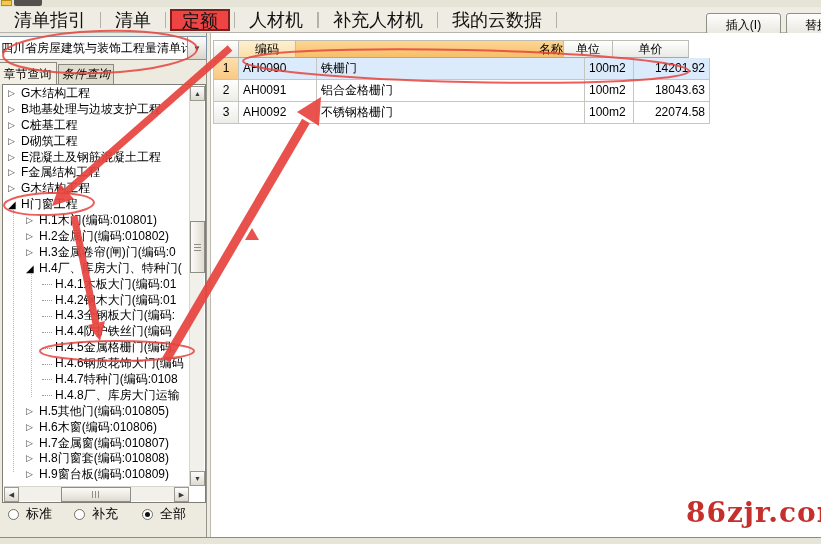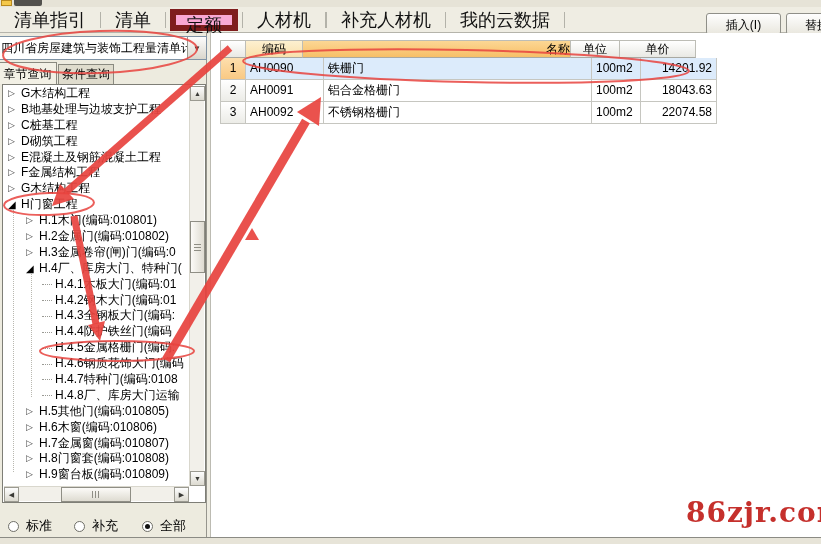--- a/index.html
+++ b/index.html
@@ -7,38 +7,38 @@
   .window{position:relative;width:821px;height:544px;background:#eeece1;overflow:hidden;}
 
   
   .topstrip{position:absolute;left:0;top:0;width:821px;height:7px;background:#e6e3d7;}
   .topicon{position:absolute;left:1px;top:0;width:11px;height:6px;background:#f4c84a;border:1px solid #b98a1e;}
   .topfrag{position:absolute;left:14px;top:0;width:28px;height:6px;background:#53524e;border-radius:0 0 2px 2px;}
 
   
   .tabbar{position:absolute;left:0;top:7px;width:821px;height:26px;background:#efede3;border-bottom:1px solid #b5b4ab;display:flex;align-items:center;}
   .ttab{padding:0 14px;font-size:18px;color:#111;height:24px;line-height:24px;white-space:nowrap;cursor:default;}
-  .ttab.active{border:6px solid #7f1d1d;background:#f9a8d4;height:22px;line-height:20px;margin:0 4px;padding:0 10px;}
+  .ttab.active{border:2px solid #7f1d1d;background:#ef4444;height:22px;line-height:20px;margin:0 4px;padding:0 10px;}
   .tsep{width:1px;height:16px;background:#b3b2a9;display:inline-block;}
 
   
   .btn{position:absolute;top:13px;height:22px;font-size:12px;color:#000;text-align:center;line-height:20px;
        background:linear-gradient(#fefefe,#e9e7de);border:1px solid #8f8f88;border-radius:3px;}
   .btn-insert{left:706px;width:75px;}
   .btn-replace{left:786px;width:62px;}
 
   
   .lpanel{position:absolute;left:0;top:33px;width:207px;height:504px;background:#edebdf;border-right:1px solid #96958d;}
   .combo{position:absolute;left:-2px;top:3px;width:209px;height:24px;background:#fff;border:1px solid #7f93a5;display:flex;align-items:center;}
   .combo .cval{flex:1;font-size:12px;padding-left:2px;white-space:nowrap;overflow:hidden;}
   .combo .cbtn{width:19px;height:22px;background:linear-gradient(#fdfdfd,#d9d6cc);border-left:1px solid #9a998f;
                font-size:8px;display:flex;align-items:center;justify-content:center;color:#222;}
   .ltab{position:absolute;font-size:12px;text-align:center;border:1px solid #8a8a80;border-bottom:none;}
   .ltab-chapter{left:-2px;top:29px;width:59px;height:22px;line-height:22px;background:#f2f0e5;z-index:2;}
-  .ltab-condition{left:58px;top:31px;width:56px;height:20px;line-height:19px;background:#dfdccd;}
+  .ltab-condition{left:58px;top:31px;width:56px;height:20px;line-height:19px;background:#dfdccd;font-style:italic;}
 
   .treebox{position:absolute;left:2px;top:51px;width:204px;height:419px;background:#fff;border:1px solid #7e7e76;}
   .treecontent{position:absolute;left:1px;top:1px;right:16px;bottom:16px;overflow:hidden;}
   .trow{position:relative;height:15.9px;line-height:15.9px;white-space:nowrap;font-size:12px;color:#000;display:flex;align-items:center;}
   .trow.lv1{padding-left:4px;}
   .trow.lv2{padding-left:22px;}
   .trow.lv3{padding-left:38px;}
   .tmark{width:13px;font-size:9px;color:#444;flex:0 0 13px;}
   .trow.expanded .tmark{color:#000;font-size:10px;}
   .tdash{flex:0 0 10px;height:1px;border-top:1px dotted #9a9a94;margin-right:3px;}
@@ -52,30 +52,30 @@
         font-size:7px;color:#3a3a36;display:flex;align-items:center;justify-content:center;}
   .sb-up{top:0;left:0;} .sb-down{bottom:0;left:0;} .sb-left{left:0;top:0;} .sb-right{right:0;top:0;}
   .vthumb{position:absolute;left:0;top:135px;width:15px;height:52px;background:linear-gradient(90deg,#fcfbf8,#dedbd1);border:1px solid #8f8e85;}
   .vthumb::after{content:"";position:absolute;left:3px;right:3px;top:22px;height:7px;
         background:repeating-linear-gradient(#8f8e85 0 1px,transparent 1px 3px);}
   .hthumb{position:absolute;top:0;left:57px;width:70px;height:15px;background:linear-gradient(#fcfbf8,#dedbd1);border:1px solid #8f8e85;}
   .hthumb::after{content:"";position:absolute;top:3px;bottom:3px;left:30px;width:7px;
         background:repeating-linear-gradient(90deg,#8f8e85 0 1px,transparent 1px 3px);}
 
   
-  .radios{position:absolute;left:0;top:472px;width:207px;height:30px;display:flex;align-items:flex-end;}
+  .radios{position:absolute;left:0;top:472px;width:207px;height:30px;display:flex;align-items:flex-start;}
   .radio{display:flex;align-items:center;font-size:13px;color:#000;}
   .radio .rc{position:relative;width:11px;height:11px;border:1px solid #6f6f68;border-radius:50%;background:#fff;margin-right:7px;}
   .radio.on .rc::after{content:"";position:absolute;left:2px;top:2px;width:5px;height:5px;border-radius:50%;background:#111;}
   .r0{margin-left:8px;} .r1{margin-left:22px;} .r2{margin-left:24px;}
 
   
   .rpanel{position:absolute;left:210px;top:33px;width:611px;height:504px;background:#fff;border-left:1px solid #bcbbb2;}
   .qtable{position:absolute;left:2px;top:7px;font-size:12px;color:#000;}
-  .hrow,.row{display:flex;margin-left:7px;}
+  .hrow,.row{display:flex;}
   .hcell{height:18px;line-height:17px;text-align:center;border-right:1px solid #bdbdb6;border-top:1px solid #bdbdb6;border-bottom:1px solid #a9a9a2;
          background:linear-gradient(#ffffff,#e9e9e4);}
   .hcell:first-child{border-left:1px solid #bdbdb6;}
   .h-code{background:linear-gradient(#fdf0d0,#f9e0ab);}
   .h-name{background:linear-gradient(#fcd794,#f7bf67);text-align:right;}
   .cell{height:22px;line-height:21px;border-right:1px solid #c6c6c0;border-bottom:1px solid #c6c6c0;padding:0 4px;overflow:hidden;white-space:nowrap;}
   .cell:first-child{border-left:1px solid #c6c6c0;}
   .c-num{width:26px;text-align:center;padding:0;background:linear-gradient(#ffffff,#ececе7);background:linear-gradient(#ffffff,#ecece7);}
   .c-code{width:78px;}
   .c-name{width:268px;}

